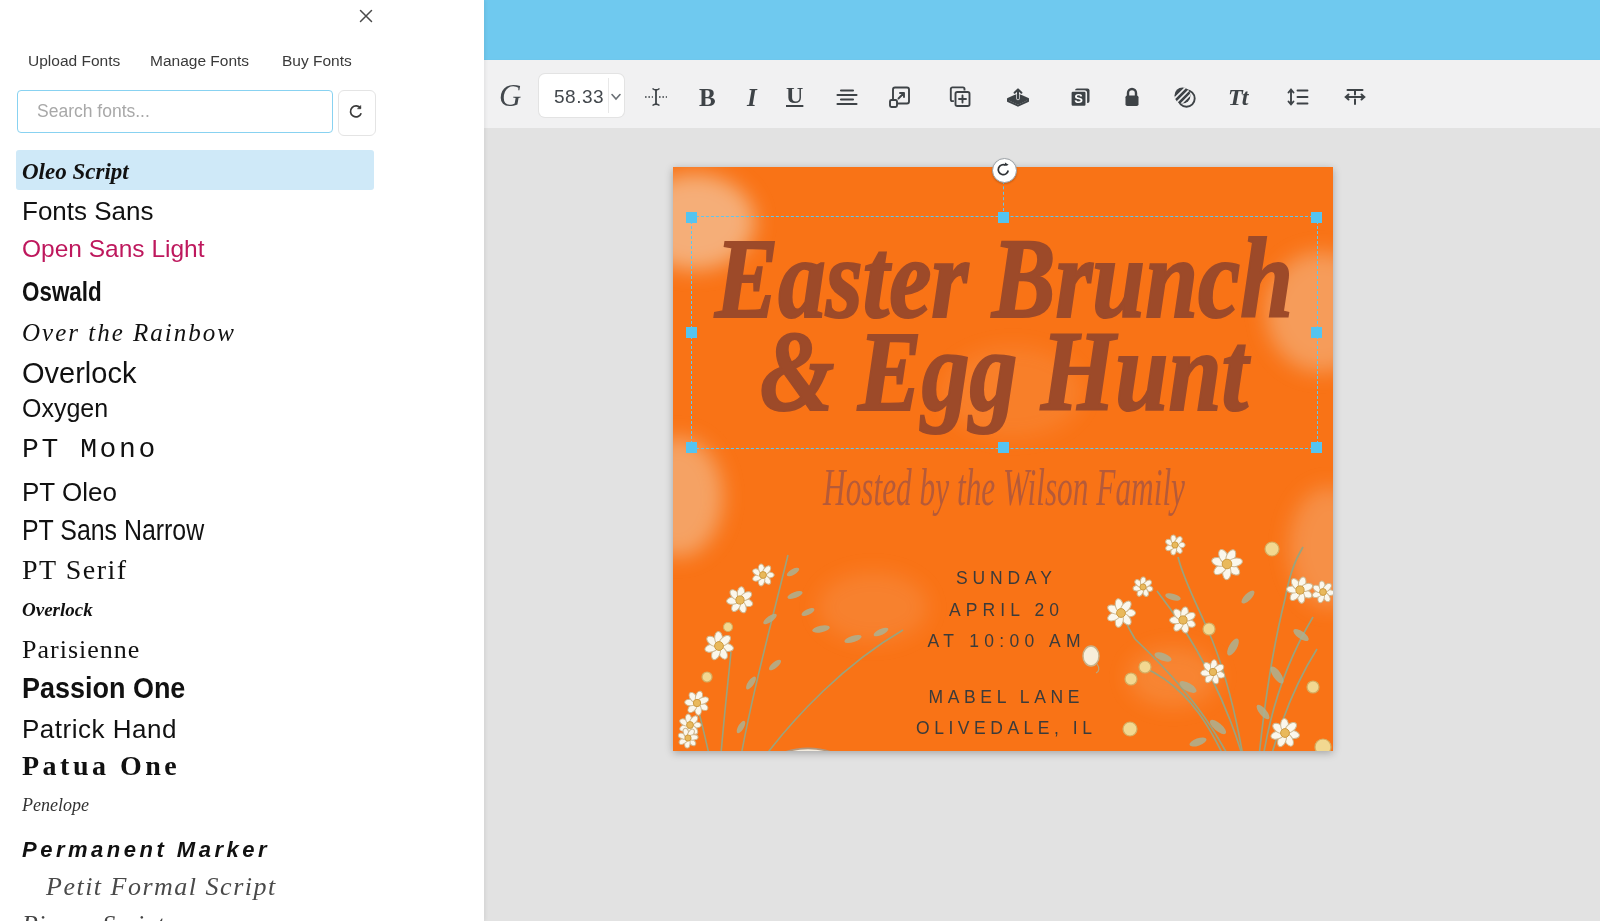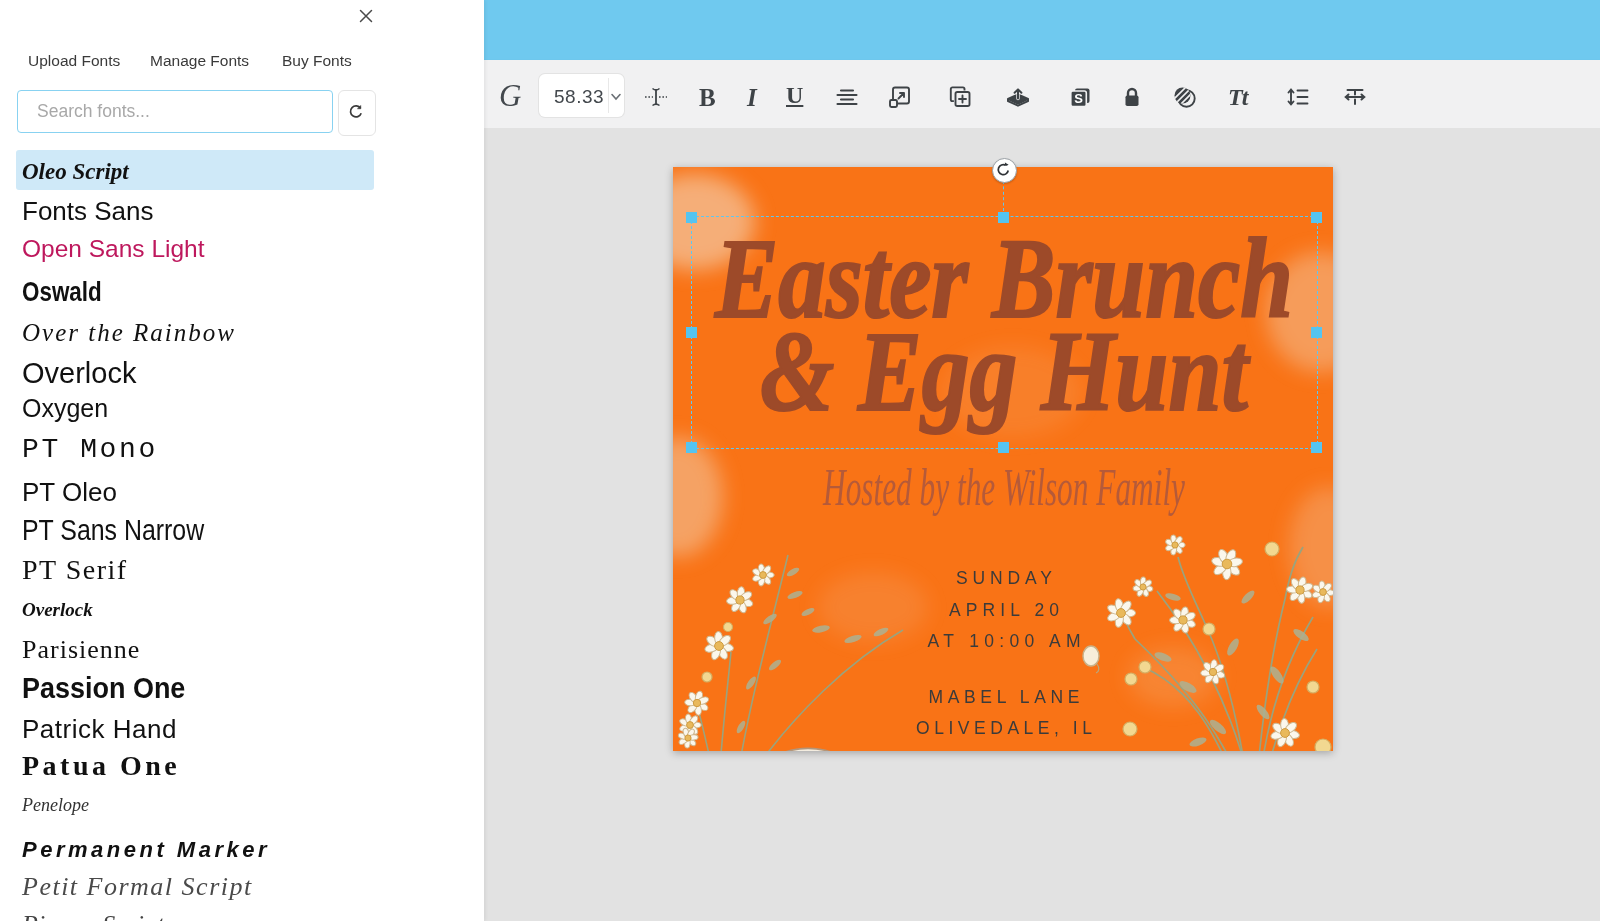--- a/index.html
+++ b/index.html
@@ -515,17 +515,17 @@
         <div class="frow" style="top:476.6px;font-size:26px;">PT Oleo</div>
         <div class="frow" style="top:512.9px;font-size:30px;transform:scaleX(0.83);">PT Sans Narrow</div>
         <div class="frow" style="top:554.1px;font-family:'Liberation Serif',serif;font-size:28px;letter-spacing:1.5px;">PT Serif</div>
         <div class="frow" style="top:599.1px;font-family:'Liberation Serif',serif;font-weight:bold;font-style:italic;font-size:19px;">Overlock</div>
         <div class="frow" style="top:634.9px;font-family:'Liberation Serif',serif;font-size:26px;letter-spacing:1px;">Parisienne</div>
         <div class="frow" style="top:671.8px;font-weight:bold;font-size:29px;transform:scaleX(0.93);">Passion One</div>
         <div class="frow" style="top:713.5px;font-size:26px;letter-spacing:0.5px;">Patrick Hand</div>
         <div class="frow" style="top:750.1px;font-family:'Liberation Serif',serif;font-weight:bold;font-size:28px;letter-spacing:3.5px;">Patua One</div>
         <div class="frow" style="top:795.0px;font-family:'Liberation Serif',serif;font-style:italic;font-size:18px;color:#333;">Penelope</div>
         <div class="frow" style="top:837.1px;font-weight:bold;font-style:italic;font-size:22px;letter-spacing:3.5px;">Permanent Marker</div>
-        <div class="frow" style="top:871.9px;font-family:'Liberation Serif',serif;font-style:italic;font-size:26px;color:#4a4a4a;letter-spacing:1.5px;">Petit Formal Script</div>
+        <div class="frow" style="top:871.9px;font-family:'Liberation Serif',serif;font-style:italic;font-size:26px;color:#4a4a4a;letter-spacing:1.5px;margin-left:24px;">Petit Formal Script</div>
         <div class="frow" style="top:909.9px;font-family:'Liberation Serif',serif;font-style:italic;font-size:26px;color:#444;">Pinyon Script</div>
       </div>
   </div>
 </div>
 
 </body></html>

